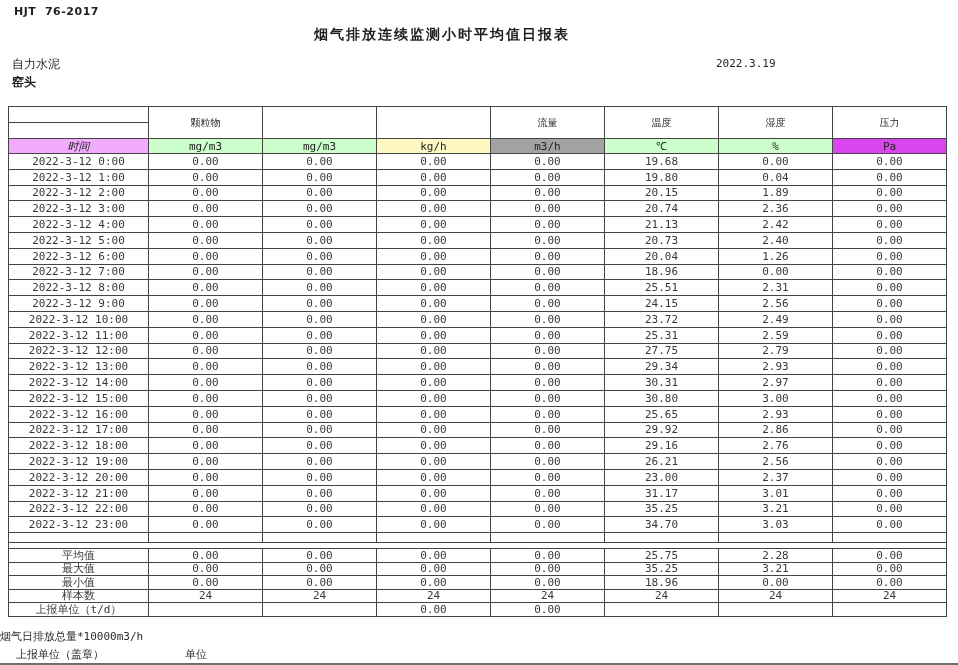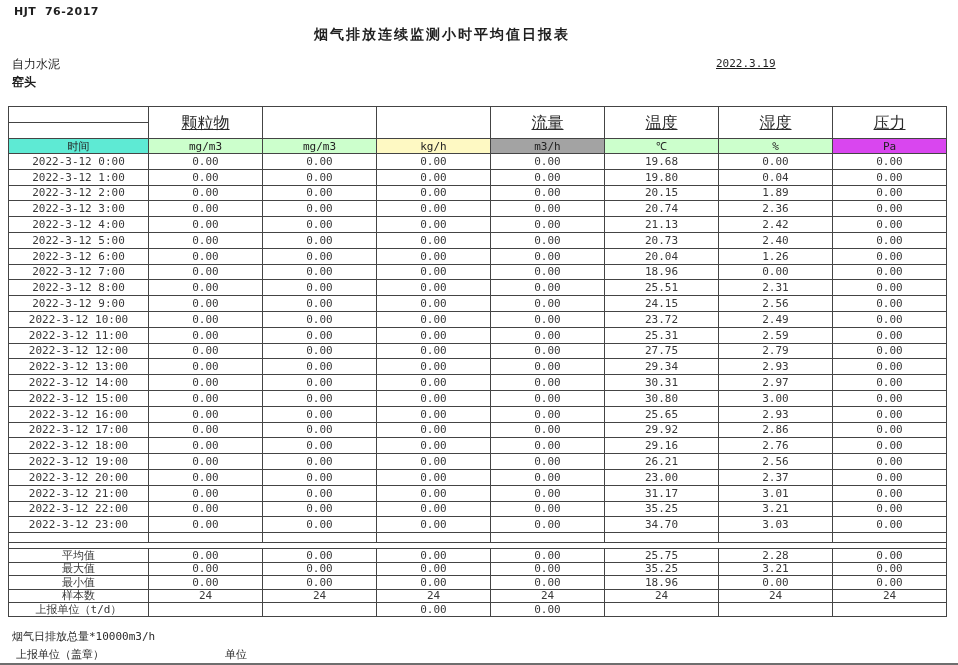--- a/index.html
+++ b/index.html
@@ -5,37 +5,37 @@
   html,body{margin:0;padding:0;}
   body{
     width:958px;height:665px;position:relative;background:#ffffff;
     font-family:"DejaVu Sans",sans-serif;color:#1f1f1f;overflow:hidden;
   }
   .abs{position:absolute;}
   #doc-code{top:5px;left:14px;font-size:11px;font-weight:bold;white-space:pre;letter-spacing:.5px;}
   #doc-title{top:26px;left:0;width:884px;text-align:center;font-size:14px;font-weight:bold;letter-spacing:2px;}
   #company-name{top:56px;left:12px;font-size:12px;font-weight:normal;}
   #station-name{top:74px;left:12px;font-size:12px;font-weight:bold;}
-  #report-date{top:57px;left:716px;font-size:11px;font-family:"DejaVu Sans Mono",monospace;text-decoration:underline;}
+  #report-date{top:57px;left:716px;font-size:11px;font-family:"DejaVu Sans Mono",monospace;}
   table#report-table{
     position:absolute;top:106px;left:8px;width:938px;
     border-collapse:collapse;table-layout:fixed;
     font-family:"DejaVu Sans Mono",monospace;font-size:11px;color:#383838;
   }
   #report-table td{border:1px solid #444;padding:0;text-align:center;vertical-align:middle;line-height:1;overflow:hidden;white-space:nowrap;}
-  tr.group td{height:15px;font-size:16px;color:#2a2a2a;text-decoration:underline;}
+  tr.group td{height:15px;font-size:10px;color:#2a2a2a;}
   tr.units td{height:14px;color:#222;}
   tbody.data td{height:14.8px;}
   tbody.mid tr.spacer td{height:9px;}
   tbody.mid tr.gaprow td{border:none;height:5px;}
   tbody.summary td{height:12.5px;}
   .footer-note{font-size:11px;color:#2a2a2a;font-family:"DejaVu Sans Mono",monospace;}
-  #footer-line1{top:629px;left:12px;}
+  #footer-line1{top:629px;left:0;}
   #footer-line2a{top:647px;left:16px;}
-  #footer-line2b{top:647px;left:185px;margin-left:40px;}
+  #footer-line2b{top:647px;left:185px;}
   #bottom-edge{left:0;bottom:0;width:958px;height:2px;background:#6e6e6e;}
 </style>
 </head>
 <body>
 
 <div class="abs" id="doc-code">HJT  76-2017</div>
 <div class="abs" id="doc-title">烟气排放连续监测小时平均值日报表</div>
 <div class="abs" id="company-name">自力水泥</div>
 <div class="abs" id="station-name">窑头</div>
 <div class="abs" id="report-date">2022.3.19</div>
@@ -59,21 +59,21 @@
       <td rowspan="2"></td>
       <td rowspan="2">流量</td>
       <td rowspan="2">温度</td>
       <td rowspan="2">湿度</td>
       <td rowspan="2">压力</td>
     </tr>
     <tr class="group">
       <td></td>
     </tr>
     <tr class="units">
-      <td style="background: #5eead4;">时间</td>
+      <td style="background: #f0abfc; font-style: italic;">时间</td>
       <td style="background: rgb(204, 255, 204);">mg/m3</td>
       <td style="background: rgb(204, 255, 204);">mg/m3</td>
       <td style="background: #fef9c3;">kg/h</td>
       <td style="background: #a3a3a3;">m3/h</td>
       <td style="background: rgb(204, 255, 204);">℃</td>
       <td style="background: rgb(204, 255, 204);">%</td>
       <td style="background: #d946ef;">Pa</td>
     </tr>
   </thead>
   <tbody class="data">

